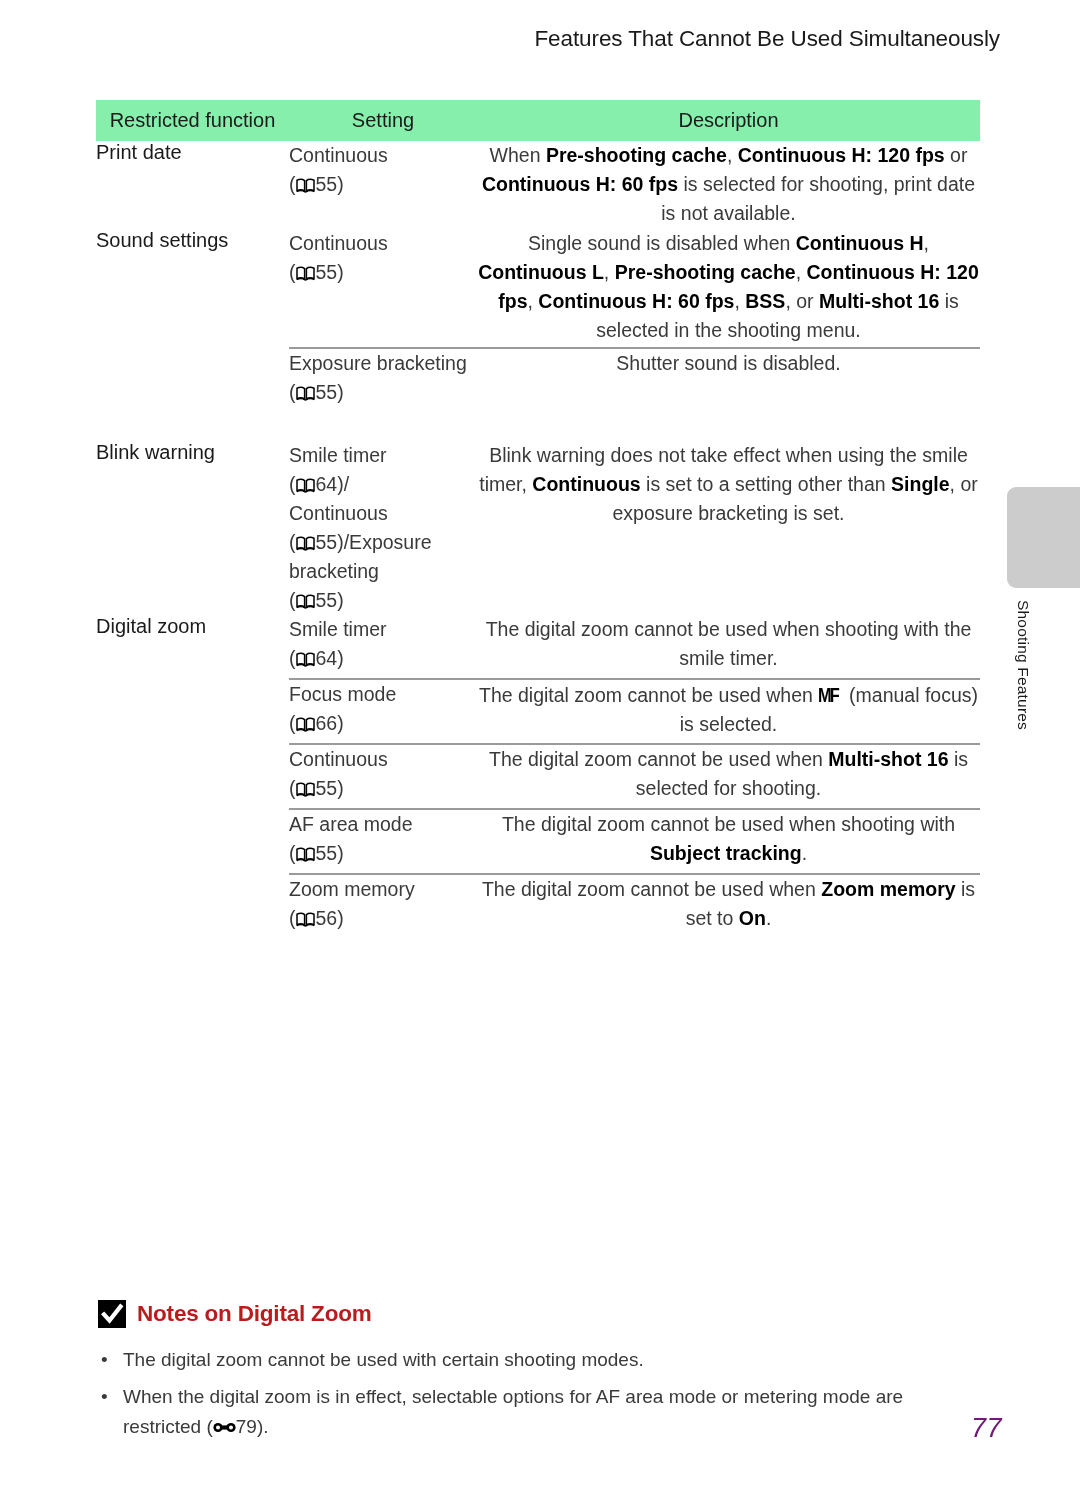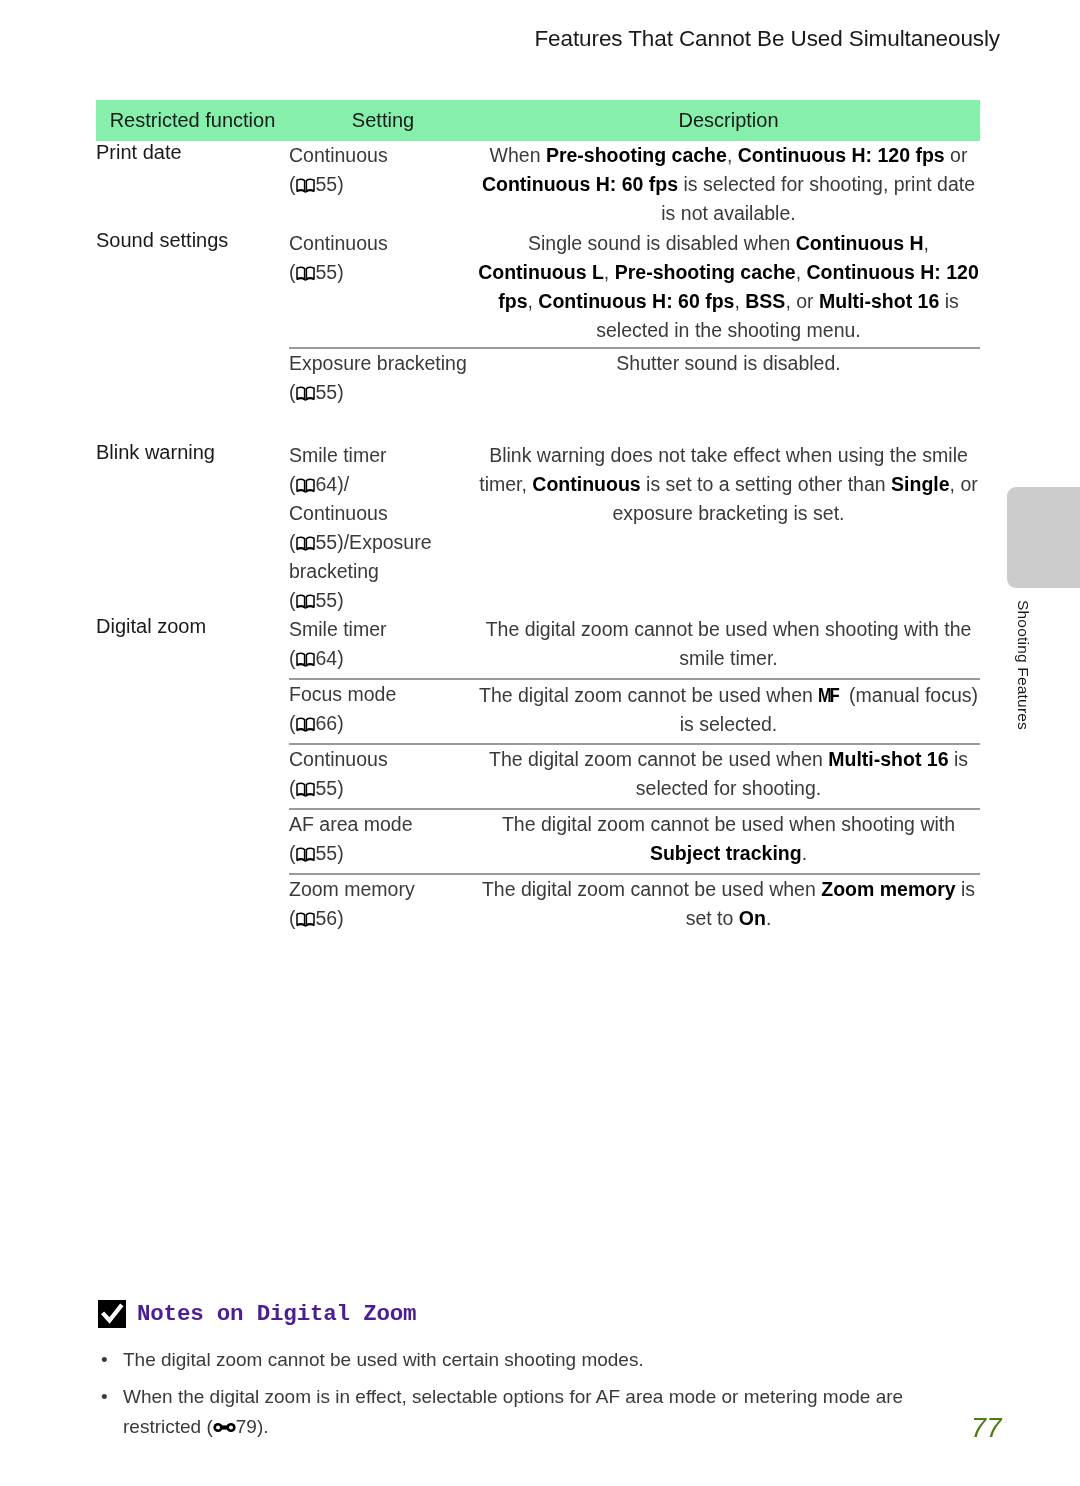--- a/index.html
+++ b/index.html
@@ -158,23 +158,22 @@
     width: 28px;
     height: 28px;
     background: #000;
     position: relative;
     flex: 0 0 auto;
   }
   .check-box svg { display: block; }
   .notes-title {
     font-size: 22.5px;
     font-weight: 700;
-    color: #4c1d95;
+    color: #b91c1c;
     letter-spacing: -0.2px;
-    font-family: Liberation Mono, monospace;
   }
   .note-item {
     display: flex;
     align-items: flex-start;
     font-size: 19px;
     color: #3a3a3a;
     line-height: 30px;
     margin-bottom: 7px;
   }
   .note-bullet {
@@ -196,21 +195,21 @@
   .ref-glyph svg { display: block; }
 
   
   .folio {
     position: absolute;
     right: 78px;
     top: 1413px;
     font-size: 27px;
     font-style: italic;
     font-weight: 400;
-    color: #4d7c0f;
+    color: #701a75;
     letter-spacing: 0.5px;
     text-align: right;
   }
 </style>
 </head>
 <body>
 
 <div class="page-header">Features That Cannot Be Used Simultaneously</div>
 
 <div class="side-tab"></div>

